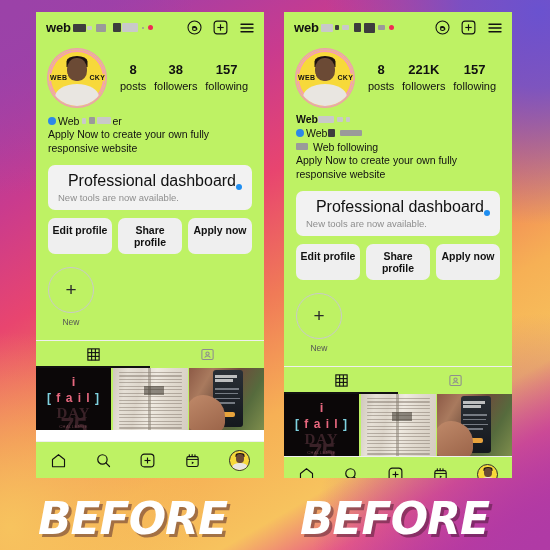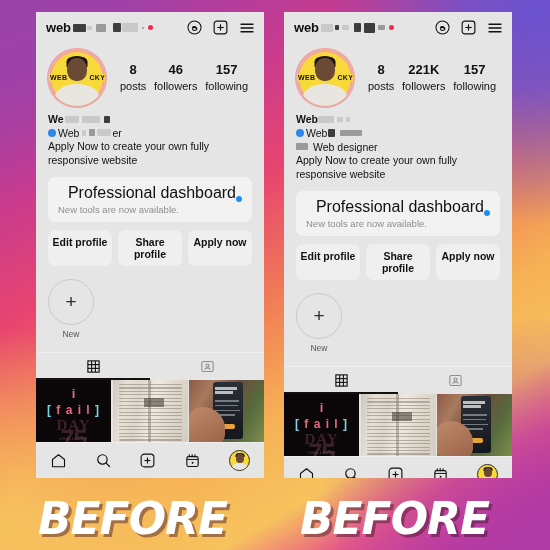--- a/index.html
+++ b/index.html
@@ -28,21 +28,21 @@
     background:
       radial-gradient(circle at 98% 2%, #6a52cf 0%, rgba(106,82,207,.85) 10%, rgba(106,82,207,0) 28%),
       radial-gradient(circle at 2% 2%, #9b42a8 0%, rgba(155,66,168,0) 24%),
       radial-gradient(circle at 2% 96%, #f7c35e 0%, rgba(247,195,94,0) 26%),
       radial-gradient(circle at 99% 99%, #b03aa5 0%, rgba(176,58,165,0) 30%);
   }
 
   
   .panel{
     position:absolute;top:12px;width:228px;height:466px;
-    background:#e5e5e5;overflow:hidden;
+    background:#bef264;overflow:hidden;
     display:flex;flex-direction:column;
   }
   #panel-before{left:36px;}
   #panel-after{left:284px;}
 
   
   .topbar{
     display:flex;align-items:center;
     height:31px;padding:0 8px 0 10px;flex:0 0 auto;
   }
@@ -259,37 +259,31 @@
       <div class="av-text">
         <span>WEB</span><span style="background:none;padding:0 9px;">&nbsp;</span><span>CKY</span>
       </div>
     </div>
     <div class="stats">
       <div class="stat">
         <div class="num">8</div>
         <div class="lbl">posts</div>
       </div>
       <div class="stat">
-        <div class="num">46</div>
+        <div class="num">38</div>
         <div class="lbl">followers</div>
       </div>
       <div class="stat">
         <div class="num">157</div>
         <div class="lbl">following</div>
       </div>
     </div>
   </div>
 
   <div class="bio">
-    <div class="bio-name">
-      <span>We</span>
-      <span class="blk l" style="width:14px;height:7px;margin-left:1px;"></span>
-      <span class="blk l" style="width:18px;height:7px;margin-left:3px;"></span>
-      <span class="blk" style="width:6px;height:7px;margin-left:4px;"></span>
-    </div>
     <div class="bio-verified">
       <span class="bluedot"></span>
       <span>Web</span>
       <span class="blk l" style="width:4px;height:6px;margin-left:3px;"></span>
       <span class="blk m" style="width:6px;height:7px;margin-left:3px;"></span>
       <span class="blk l" style="width:14px;height:7px;margin-left:2px;"></span>
       <span style="margin-left:1px;">er</span>
     </div>
     <div class="bio-desc">Apply Now to create your own fully responsive website</div>
   </div>
@@ -491,21 +485,21 @@
       <span class="blk l" style="width:4px;height:5px;margin-left:3px;"></span>
     </div>
     <div class="bio-verified">
       <span class="bluedot"></span>
       <span>Web</span>
       <span class="blk" style="width:7px;height:8px;margin-left:1px;"></span>
       <span class="blk m" style="width:22px;height:6px;margin-left:5px;"></span>
     </div>
     <div class="bio-cat">
       <span class="blk m" style="width:12px;height:7px;margin-left:0;margin-right:5px;"></span>
-      <span>Web designer</span>
+      <span>Web following</span>
     </div>
     <div class="bio-desc">Apply Now to create your own fully responsive website</div>
   </div>
 
   <div class="dash">
     <div class="dash-txt">
       <div class="dash-title">Professional dashboard</div>
       <div class="dash-sub">New tools are now available.</div>
     </div>
     <div class="dash-dot"></div>

